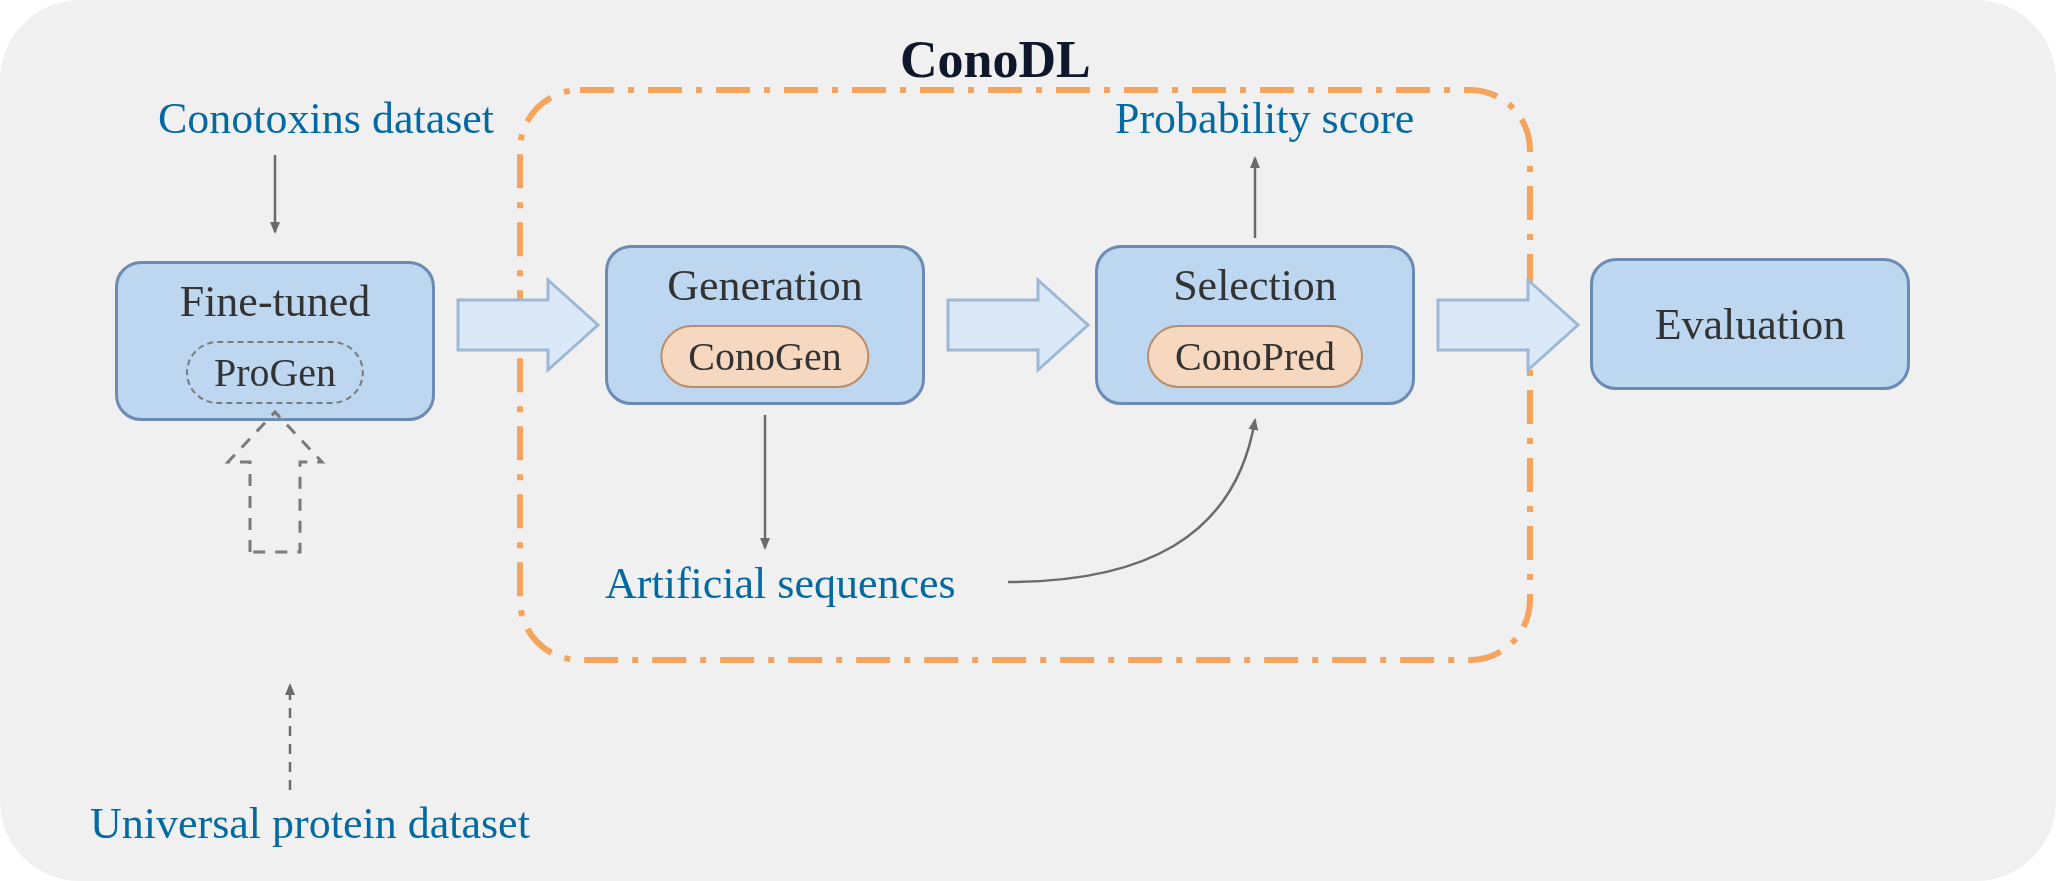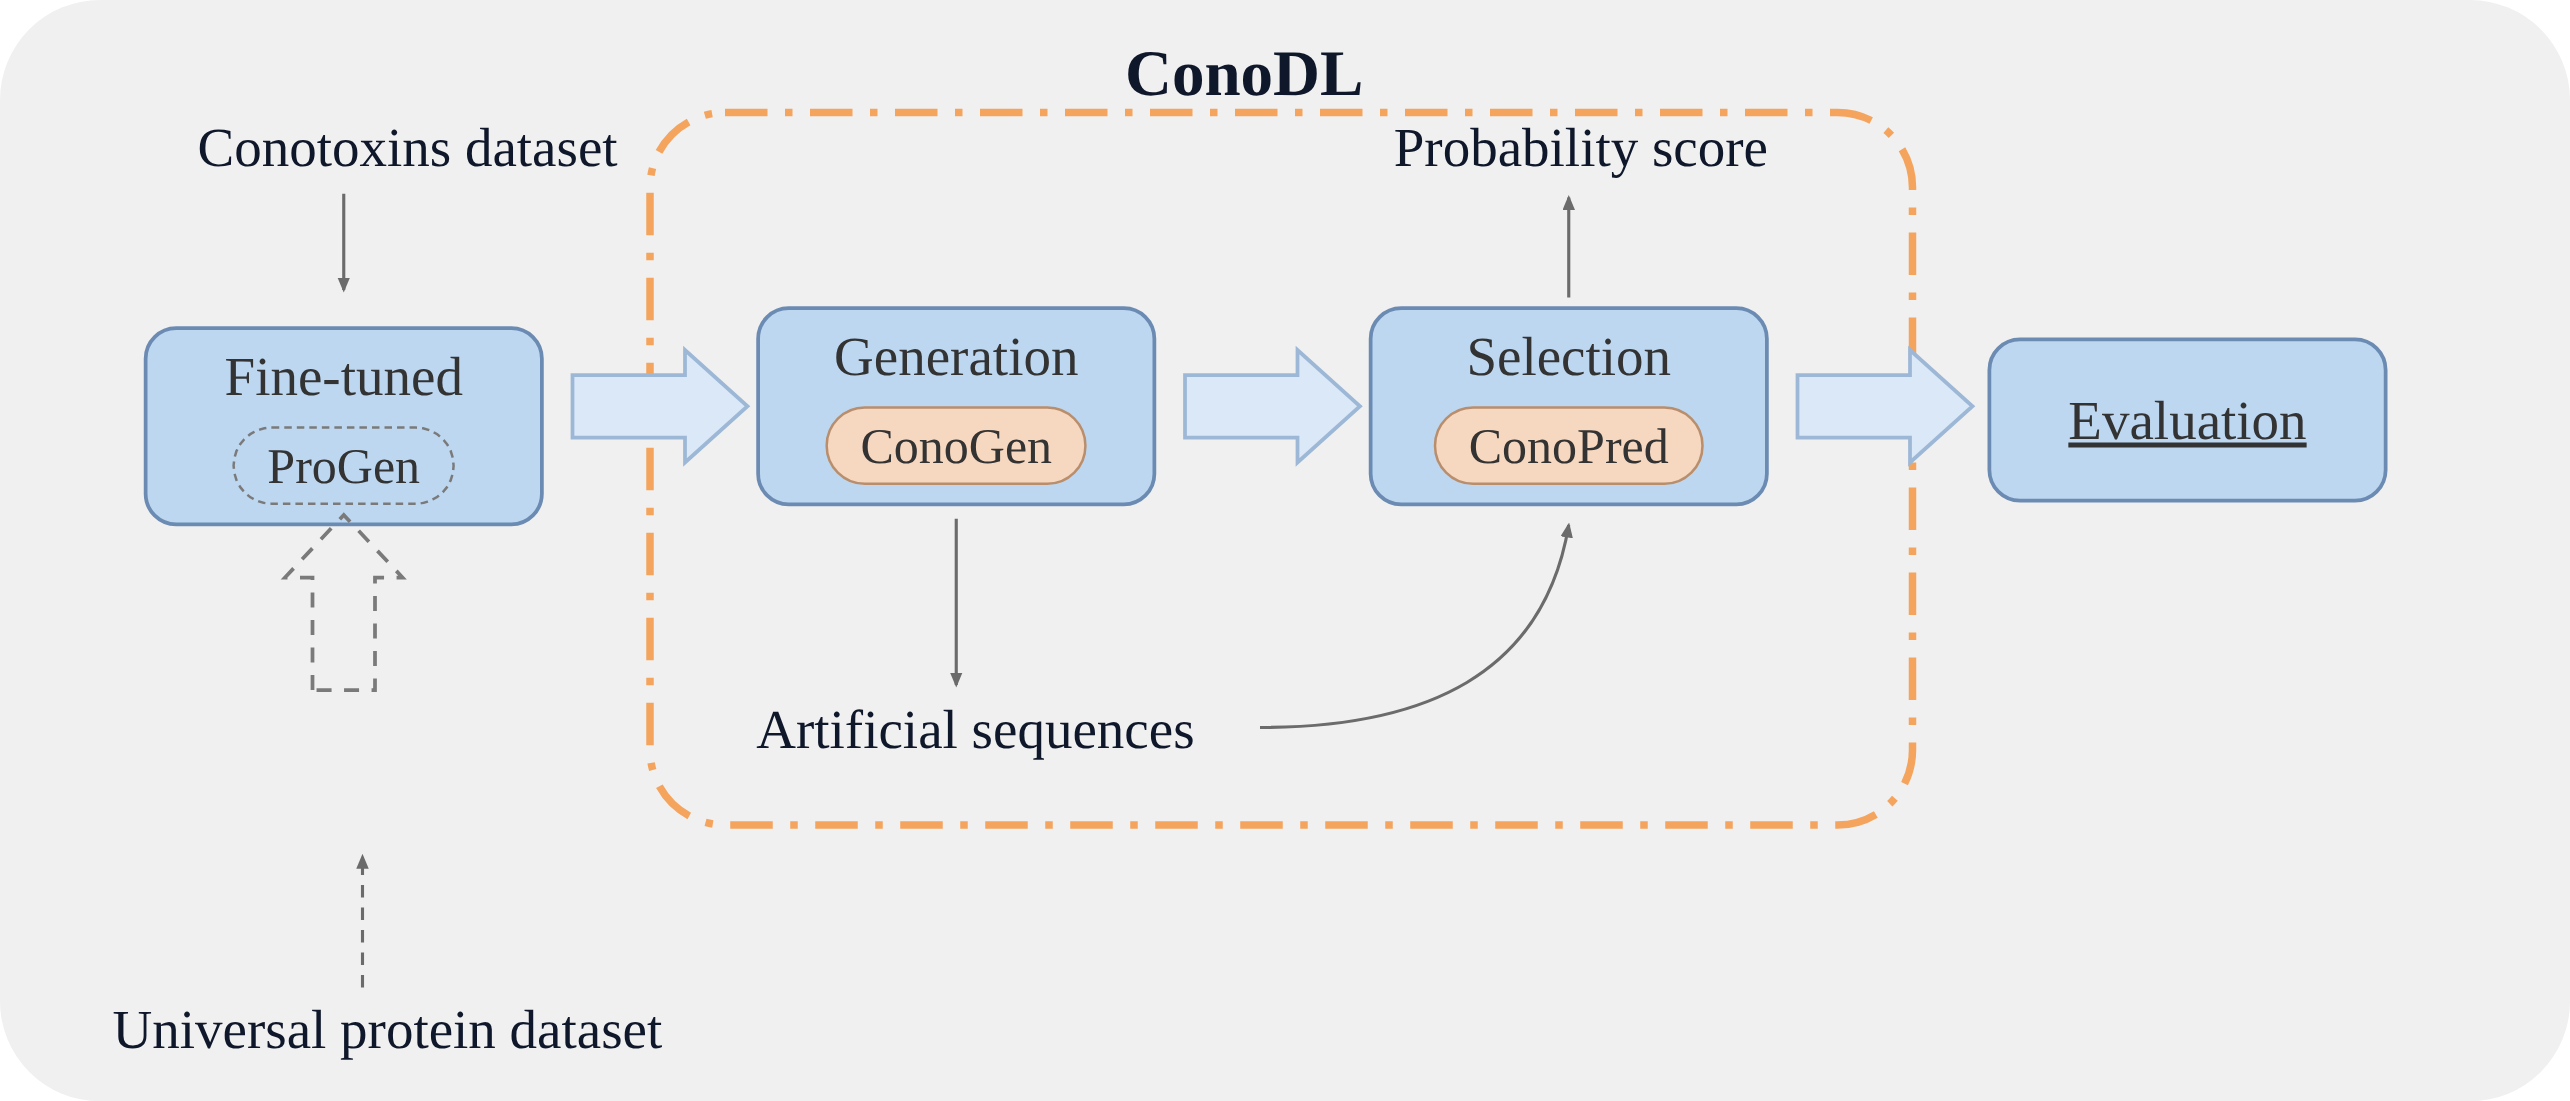--- a/index.html
+++ b/index.html
@@ -13,21 +13,21 @@
   .canvas {
     position: relative;
     width: 2056px;
     height: 881px;
     background: #f0f0f0;
     border-radius: 80px;
     overflow: hidden;
   }
   .label {
     position: absolute;
-    color: #0f172a;
+    color: #0369a1;
     font-size: 44px;
     line-height: 1.1;
     white-space: nowrap;
   }
   .title {
     position: absolute;
     font-weight: bold;
     color: #0f172a;
     font-size: 52px;
     white-space: nowrap;
@@ -121,21 +121,21 @@
   <div class="box" style="left:605px; top:245px; width:320px; height:160px;">
     <span class="box-title">Generation</span>
     <span class="pill" style="bottom:14px;">ConoGen</span>
   </div>
 
   <div class="box" style="left:1095px; top:245px; width:320px; height:160px;">
     <span class="box-title">Selection</span>
     <span class="pill" style="bottom:14px;text-align:right;">ConoPred</span>
   </div>
 
-  <div class="eval-box" style="left:1590px; top:270px; width:320px; height:132px;text-decoration:underline;">
+  <div class="eval-box" style="left:1590px; top:258px; width:320px; height:132px;">
     <span>Evaluation</span>
   </div>
 
 
   <div class="label" style="left:605px; top:560px;">Artificial sequences</div>
 
   <div class="label" style="left:90px; top:800px;">Universal protein dataset</div>
 
   <svg class="overlay" viewBox="0 0 2056 881">
     <defs>

